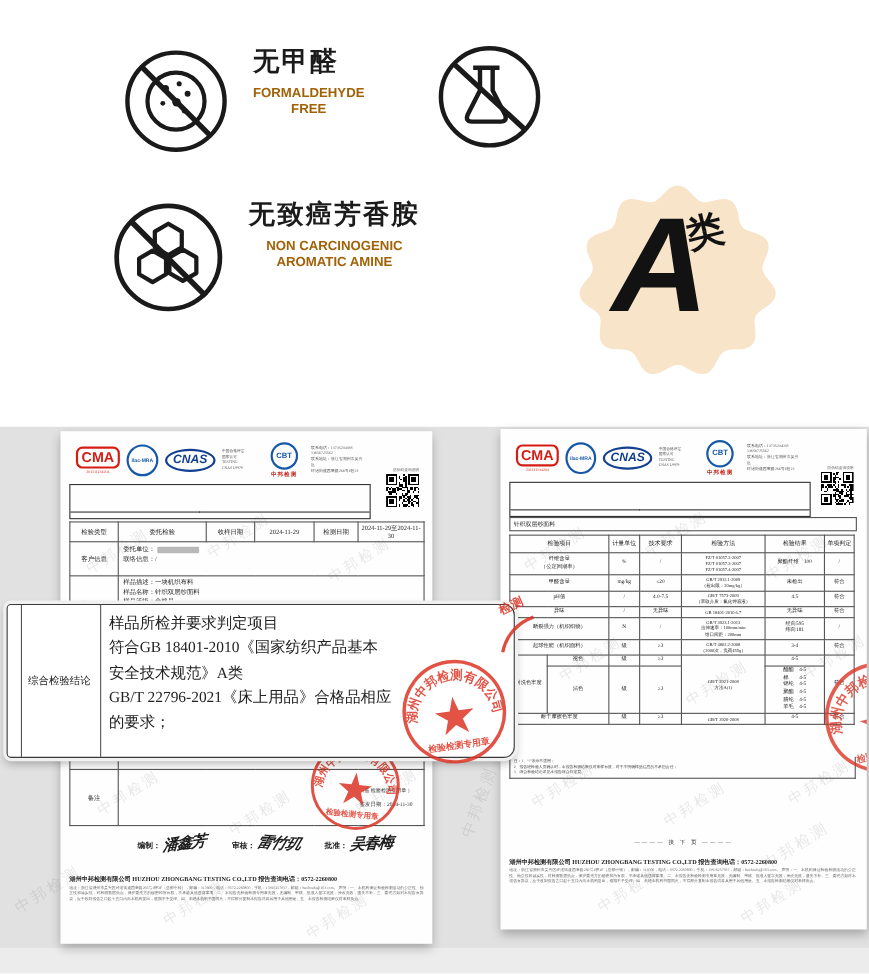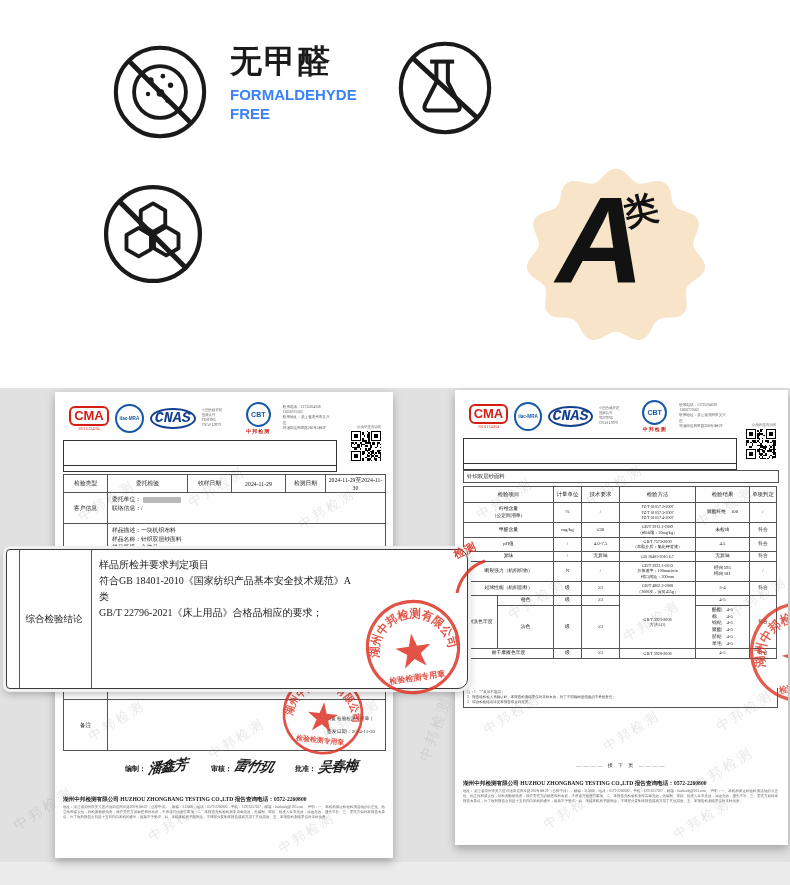--- a/index.html
+++ b/index.html
@@ -3,22 +3,22 @@
 <meta charset="utf-8">
 <style>
   html,body{margin:0;padding:0;background:#fff;}
   .canvas{position:relative;width:790px;height:885px;background:#ffffff;overflow:hidden;
           font-family:"Liberation Sans",sans-serif;color:#1a1a1a;}
   
   .feat{position:absolute;display:flex;}
   .feat .ic{flex:0 0 auto;}
   .feat .ic svg{display:block;}
   .ftxt{margin-left:22px;}
-  .ftxt .zh{font-size:32px;font-weight:600;letter-spacing:2px;line-height:1.1;color:#1b1b1b;}
-  .ftxt .en{margin-top:7px;font-size:15px;font-weight:700;line-height:1.25;white-space:pre-line;color:#3b82f6;}
+  .ftxt .zh{font-size:24px;font-weight:600;letter-spacing:2px;line-height:1.1;color:#1b1b1b;}
+  .ftxt .en{margin-top:7px;font-size:12px;font-weight:700;line-height:1.25;white-space:pre-line;color:#a16207;text-align:center;}
   #feat1{left:112px;top:44px;}
   #feat2{left:397px;top:40px;}
   #feat3{left:102px;top:183px;}
   
   .grade{position:absolute;left:520px;top:166px;width:192px;height:182px;}
   .grade svg{position:absolute;left:0;top:0;}
   .grade .letterA{position:absolute;left:36px;top:8px;font-size:122px;font-weight:800;font-style:italic;
                   color:#121212;font-family:"Liberation Sans",sans-serif;line-height:1.1;}
   .grade .suffix{position:absolute;left:104px;top:22px;font-size:34px;font-weight:700;color:#121212;
                  transform:rotate(-14deg);}
@@ -33,22 +33,22 @@
   
   .logos{position:absolute;left:14px;top:7px;right:60px;height:38px;display:flex;align-items:center;gap:6px;}
   .cma{width:40px;text-align:center;}
   .cma b{display:block;font-family:"Liberation Sans",sans-serif;color:#d61d14;font-size:13px;font-weight:800;
          border:2px solid #d61d14;border-radius:6px;line-height:15px;height:16px;}
   .cma em{display:block;font-style:normal;color:#d61d14;font-size:3.6px;margin-top:1px;}
   .ilac{width:25px;height:25px;border:2px solid #1558a8;border-radius:50%;color:#1558a8;
         font-size:4.6px;font-weight:700;display:flex;align-items:center;justify-content:center;
         font-family:"Liberation Sans",sans-serif;}
   .cnas{width:42px;height:17px;border:2.6px solid #123f8f;border-radius:50%;color:#123f8f;
-        display:flex;align-items:center;justify-content:center;font-size:15px;font-weight:800;
-        font-style:italic;font-family:Liberation Mono, monospace;text-align:center;}
+        display:flex;align-items:center;justify-content:center;font-size:11px;font-weight:800;
+        font-style:italic;font-family:Liberation Sans, sans-serif;text-align:center;}
   .cnas-side{font-size:3.4px;color:#555;line-height:1.25;white-space:pre-line;width:30px;}
   .cbt{text-align:center;margin-left:8px;}
   .cbt b{display:flex;align-items:center;justify-content:center;width:21px;height:21px;margin:0 auto;
          border:2.2px solid #1558a8;border-radius:50%;color:#1558a8;font-size:7px;
          font-family:"Liberation Sans",sans-serif;}
   .cbt i{display:block;font-style:normal;color:#c22015;font-size:5px;font-weight:700;margin-top:1px;letter-spacing:1px;}
   .contact{font-size:3.6px;color:#555;line-height:1.3;white-space:pre-line;margin-left:6px;}
   .qrcap{position:absolute;right:12px;top:33px;font-size:3.4px;color:#666;}
   .qr{position:absolute;right:12px;top:39px;width:30px;height:30px;}
   .qr svg{width:100%;height:100%;display:block;}
@@ -99,21 +99,21 @@
   .wm{position:absolute;font-size:13px;letter-spacing:3px;color:rgba(110,110,110,.16);
       font-family:"Liberation Sans",sans-serif;white-space:nowrap;pointer-events:none;}
   
   .overlay{position:absolute;left:6px;top:549px;width:460px;height:138px;background:#fff;
            border:1.6px solid #3a3a3a;border-radius:4px 10px 10px 4px;
            box-shadow:0 0 0 3px #f0f0f0,0 4px 9px rgba(0,0,0,.32);z-index:30;
            font-family:"Liberation Serif",serif;}
   .overlay .vline{position:absolute;top:0;bottom:0;width:1px;background:#555;}
   .ov-label{position:absolute;left:13px;top:0;bottom:0;width:68px;display:flex;align-items:center;
             justify-content:center;font-size:9.5px;color:#222;}
-  .ov-text{position:absolute;left:92px;top:7px;right:110px;font-size:10px;line-height:1.6;
+  .ov-text{position:absolute;left:92px;top:7px;right:110px;font-size:14px;line-height:1.6;
            color:#222;white-space:pre-line;}
   
   .stamp{position:absolute;color:#dd3425;opacity:.85;pointer-events:none;}
   #stampA{left:364px;top:598px;width:98px;height:98px;z-index:40;transform:rotate(-8deg);}
   #stampB{left:281px;top:672px;width:84px;height:84px;z-index:10;transform:rotate(6deg);}
   #stampC{left:293px;top:210px;width:104px;height:104px;opacity:.8;transform:rotate(-14deg);}
   .fragD{position:absolute;left:447px;top:541px;width:48px;height:58px;z-index:45;color:#d92f20;opacity:.85;}
   .fragD .fz{position:absolute;left:6px;top:2px;font-size:11px;font-weight:800;transform:rotate(-24deg);
              letter-spacing:1px;font-family:"Liberation Serif",serif;}
   .fragD svg{position:absolute;left:6px;top:18px;}
@@ -161,20 +161,25 @@
 
   <div class="feat" id="feat3">
     <div class="ic">
       <svg width="102" height="102" viewBox="0 0 100 100" fill="none" stroke="#1a1a1a">
         <circle cx="50" cy="50" r="46" stroke-width="4.2"></circle>
         <path d="M50 20 L62 27 V41 L50 48 L38 41 V27 Z" stroke-width="3.8" stroke-linejoin="round"></path>
         <path d="M36 44 L48 51 V65 L36 72 L24 65 V51 Z" stroke-width="3.8" stroke-linejoin="round"></path>
         <path d="M63 43 L75 50 V64 L63 71 L51 64 V50 Z" stroke-width="3.8" stroke-linejoin="round"></path>
         <line x1="16.5" y1="17.5" x2="83.5" y2="84.5" stroke-width="5"></line>
       </svg>
+    </div>
+    <div class="ftxt">
+      <div class="zh">无致癌芳香胺</div>
+      <div class="en">NON CARCINOGENIC
+AROMATIC AMINE</div>
     </div>
   </div>
 
   <div class="grade">
     <svg id="scallop" width="192" height="182" viewBox="0 0 192 182">
       <polygon id="scallop-poly" fill="#f8e5c9" points="180.0,90.0 182.2,92.9 184.0,96.0 185.0,99.1 185.1,102.1 184.3,105.1 182.5,107.8 180.1,110.3 177.1,112.6 174.1,114.6 171.3,116.6 169.0,118.6 167.3,120.8 166.3,123.3 166.0,126.1 166.1,129.3 166.5,132.7 166.8,136.4 166.8,139.9 166.2,143.2 164.9,146.1 162.8,148.3 160.0,150.0 156.7,151.0 153.0,151.5 149.3,151.6 145.8,151.8 142.5,152.1 139.7,152.9 137.4,154.2 135.4,156.2 133.7,158.8 132.1,161.8 130.4,165.0 128.5,168.1 126.3,170.8 123.7,172.8 120.8,173.9 117.6,174.1 114.3,173.5 110.9,172.2 107.7,170.5 104.5,168.7 101.6,167.1 98.7,166.0 96.0,165.7 93.3,166.0 90.4,167.1 87.5,168.7 84.3,170.5 81.1,172.2 77.7,173.5 74.4,174.1 71.2,173.9 68.3,172.8 65.7,170.8 63.5,168.1 61.6,165.0 59.9,161.8 58.3,158.8 56.6,156.2 54.6,154.2 52.3,152.9 49.5,152.1 46.2,151.8 42.7,151.6 39.0,151.5 35.3,151.0 32.0,150.0 29.2,148.3 27.1,146.1 25.8,143.2 25.2,139.9 25.2,136.4 25.5,132.7 25.9,129.3 26.0,126.1 25.7,123.3 24.7,120.8 23.0,118.6 20.7,116.6 17.9,114.6 14.9,112.6 11.9,110.3 9.5,107.8 7.7,105.1 6.9,102.1 7.0,99.1 8.0,96.0 9.8,92.9 12.0,90.0 14.3,87.2 16.4,84.6 17.9,82.0 18.8,79.5 18.8,76.8 18.2,74.0 17.0,70.9 15.7,67.7 14.3,64.3 13.4,60.9 13.2,57.6 13.8,54.5 15.3,51.8 17.7,49.6 20.7,47.8 24.1,46.4 27.6,45.2 30.9,44.1 33.8,42.9 36.2,41.3 37.9,39.3 39.2,36.8 40.0,33.7 40.6,30.3 41.3,26.8 42.3,23.4 43.8,20.3 45.8,17.8 48.3,16.0 51.4,15.1 54.8,14.9 58.5,15.3 62.1,16.1 65.6,17.0 68.8,17.6 71.8,17.8 74.5,17.3 77.0,16.0 79.4,14.1 81.8,11.7 84.3,9.1 87.0,6.6 89.8,4.5 92.9,3.2 96.0,2.7 99.1,3.2 102.2,4.5 105.0,6.6 107.7,9.1 110.2,11.7 112.6,14.1 115.0,16.0 117.5,17.3 120.2,17.8 123.2,17.6 126.4,17.0 129.9,16.1 133.5,15.3 137.2,14.9 140.6,15.1 143.7,16.0 146.2,17.8 148.2,20.3 149.7,23.4 150.7,26.8 151.4,30.3 152.0,33.7 152.8,36.8 154.1,39.3 155.8,41.3 158.2,42.9 161.1,44.1 164.4,45.2 167.9,46.4 171.3,47.8 174.3,49.6 176.7,51.8 178.2,54.5 178.8,57.6 178.6,60.9 177.7,64.3 176.3,67.7 175.0,70.9 173.8,74.0 173.2,76.8 173.2,79.5 174.1,82.0 175.6,84.6 177.7,87.2 180.0,90.0"></polygon>
     </svg>
     <div class="letterA">A</div>
     <div class="suffix">类</div>
   </div>

